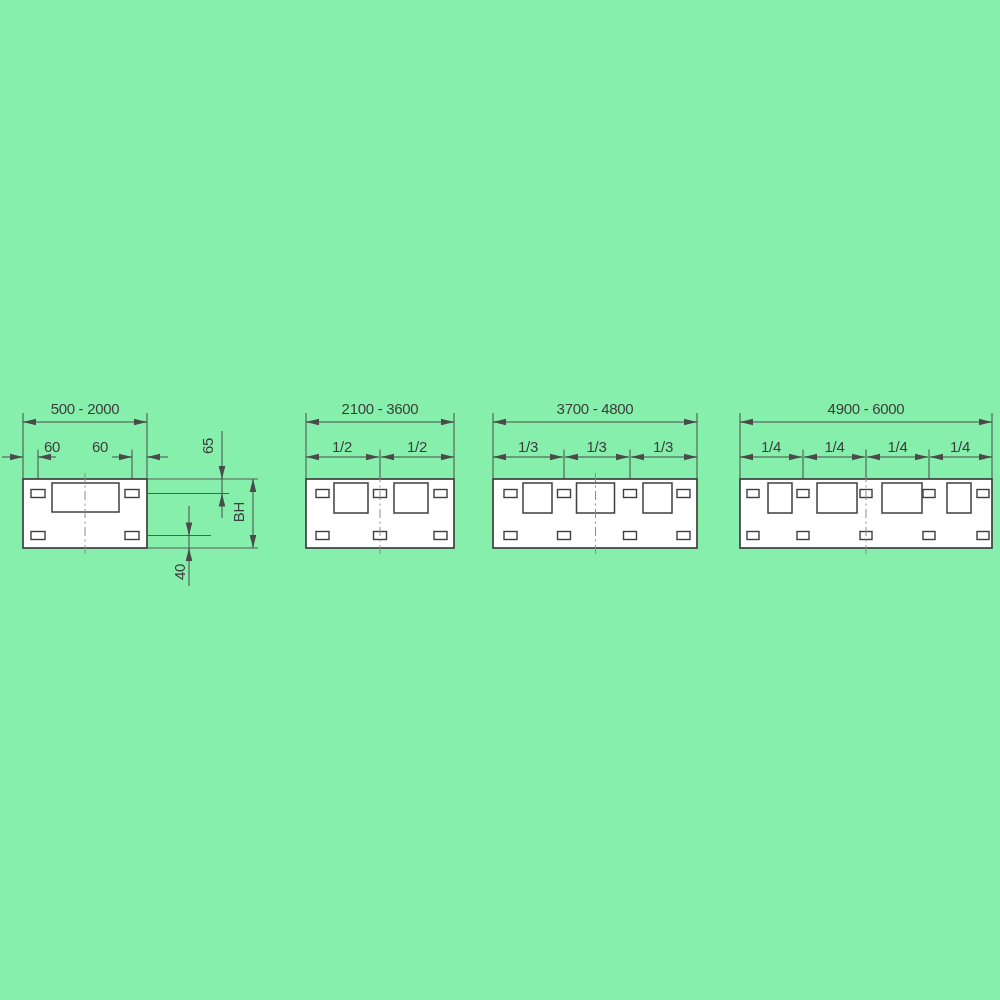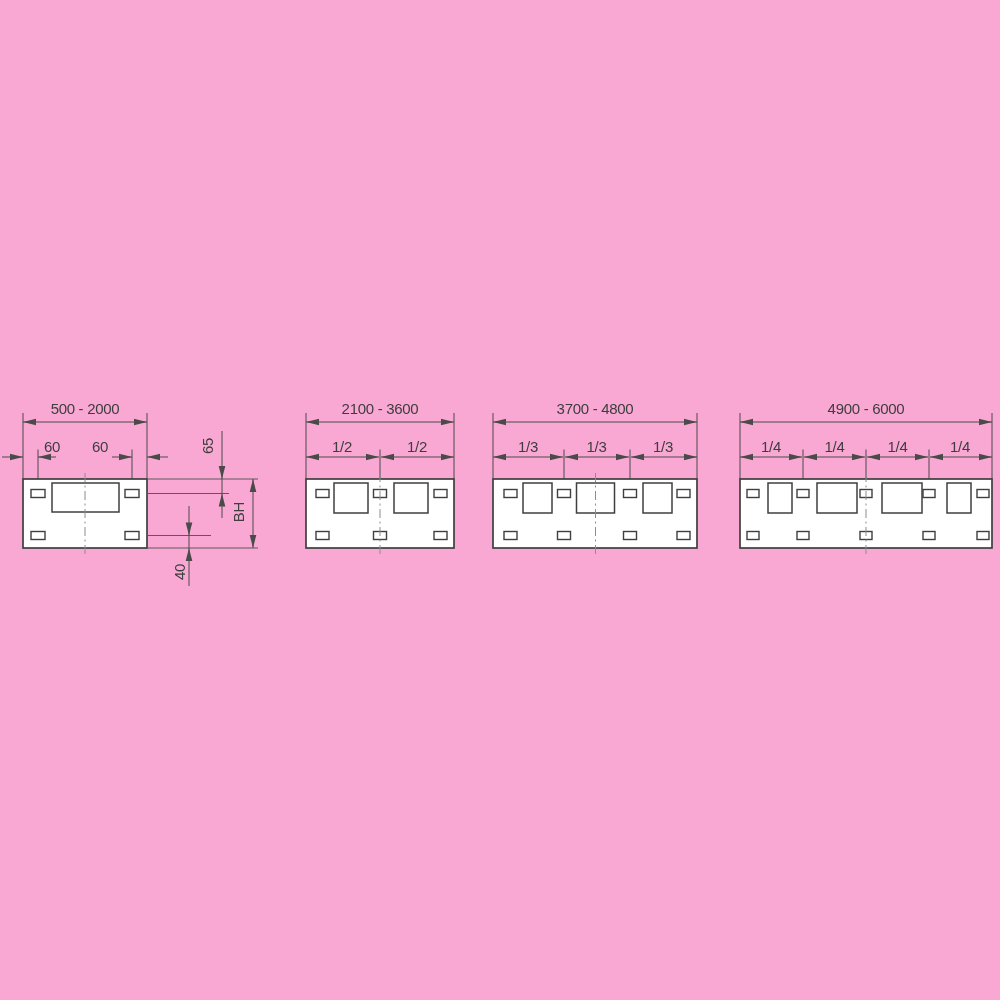--- a/index.html
+++ b/index.html
@@ -1,16 +1,16 @@
 <!DOCTYPE html>
 <html><head>
 <meta charset="utf-8">
 <style>
   html,body{margin:0;padding:0;background:#ffffff;}
-  .canvas{width:1000px;height:1000px;background:#f9a8d4;position:relative;overflow:hidden;}
+  .canvas{width:1000px;height:1000px;background:#86efac;position:relative;overflow:hidden;}
   svg{display:block;}
   .dl,.ext{stroke:#4a4a4a;stroke-width:1;fill:none;}
   .side{stroke:#5a5a5a;stroke-width:1;fill:none;}
   .plate{stroke:#3f3f3f;stroke-width:1.7;fill:#ffffff;}
   .panel{stroke:#3f3f3f;stroke-width:1.5;fill:#ffffff;}
   .slot{stroke:#3f3f3f;stroke-width:1.4;fill:#ffffff;}
   .cl{stroke:#8c8c8c;stroke-width:1;fill:none;stroke-dasharray:9 3.5 2 3.5;}
   .arr{fill:#4a4a4a;stroke:none;}
   text{fill:#3d3d3d;stroke:none;font-family:"Liberation Sans",sans-serif;font-size:15px;text-anchor:middle;letter-spacing:-0.3px;}
 </style>

